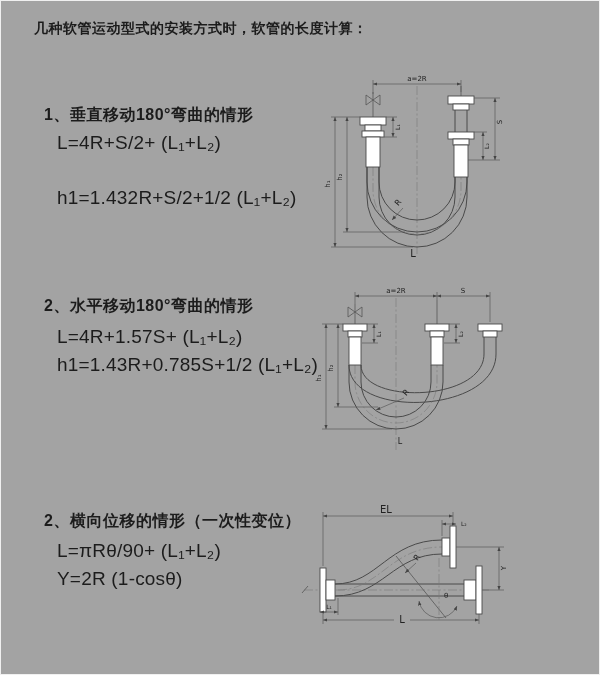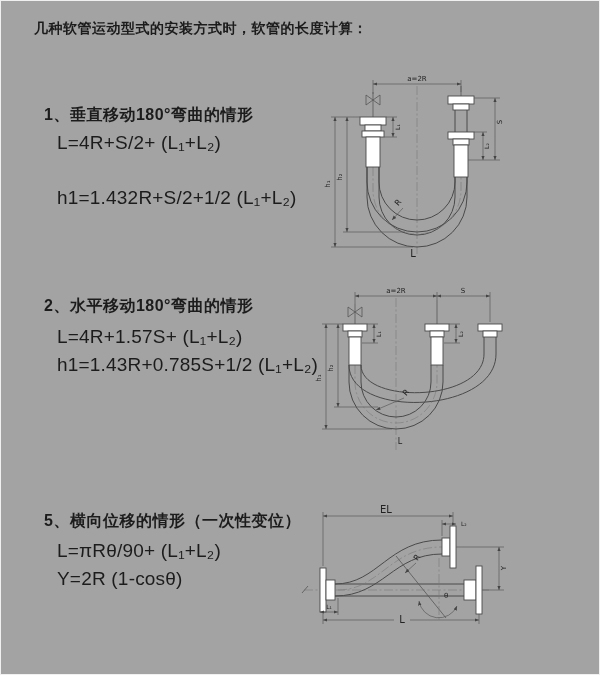--- a/index.html
+++ b/index.html
@@ -30,21 +30,21 @@
   <div class="title">几种软管运动型式的安装方式时，软管的长度计算：</div>
 
   <div class="sec-heading" style="top:105px;">1、垂直移动180°弯曲的情形</div>
   <div class="formula" style="top:132px;">L=4R+S/2+ (L₁+L₂)</div>
   <div class="formula" style="top:160px;margin-top:27px;">h1=1.432R+S/2+1/2 (L₁+L₂)</div>
 
   <div class="sec-heading" style="top:296px;">2、水平移动180°弯曲的情形</div>
   <div class="formula" style="top:326px;">L=4R+1.57S+ (L₁+L₂)</div>
   <div class="formula" style="top:354px;">h1=1.43R+0.785S+1/2 (L₁+L₂)</div>
 
-  <div class="sec-heading" style="top:511px;">5、横向位移的情形（一次性变位）</div>
+  <div class="sec-heading" style="top:511px;">2、横向位移的情形（一次性变位）</div>
   <div class="formula" style="top:540px;">L=πRθ/90+ (L₁+L₂)</div>
   <div class="formula" style="top:568px;">Y=2R (1-cosθ)</div>
 
   <svg viewBox="0 0 205 190" style="left:313px;top:70px;width:205px;height:190px">
     <defs>
       <pattern id="ht1" width="4" height="4" patternUnits="userSpaceOnUse">
         <path d="M0,0 L4,4 M4,0 L0,4" stroke="#8a8a8a" stroke-width="0.6"></path>
       </pattern>
       <marker id="ar1" viewBox="0 0 10 10" refX="9" refY="5" markerWidth="7" markerHeight="7" orient="auto-start-reverse">
         <path d="M0,1.5 L9,5 L0,8.5 Z" fill="#444"></path>

